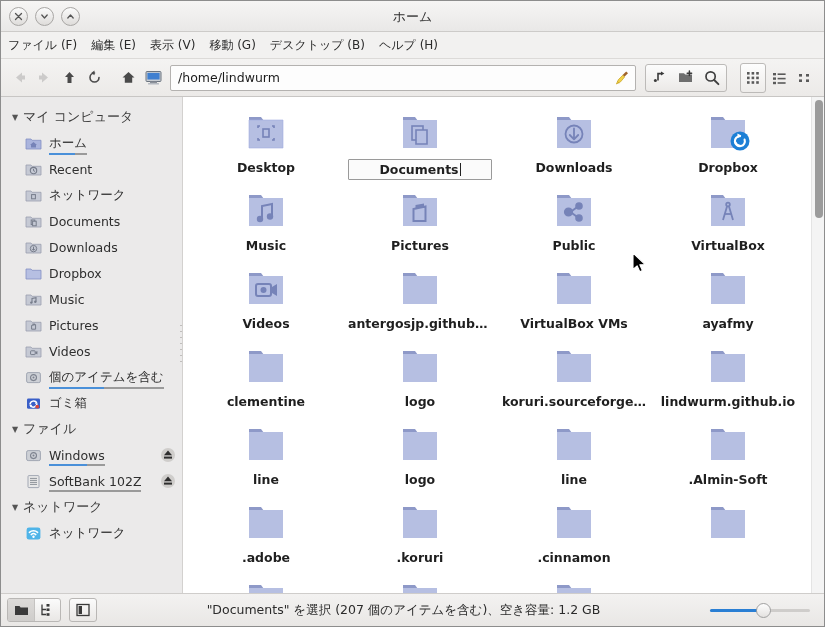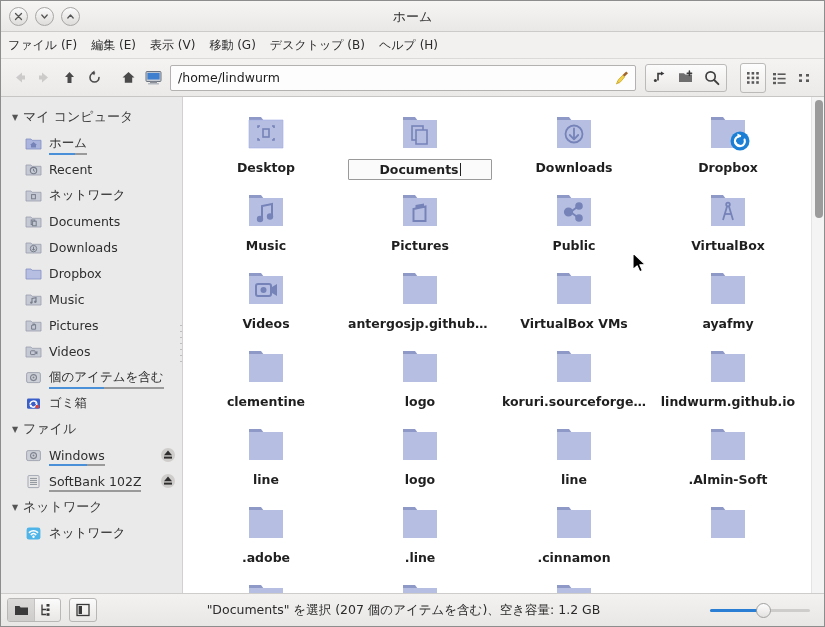--- a/index.html
+++ b/index.html
@@ -852,21 +852,21 @@
           <span class="fname">.adobe</span>
         </div>
 
         <div class="cell">
           <span class="ficon">
             <svg width="48" height="44" viewBox="0 0 48 44">
                 <path d="M7 6 L19 6 L22 10 L7 10 Z" fill="#8e99c8"></path>
                 <path d="M7 9 L41 9 L41 37 L7 37 Z" fill="#b6bfe2"></path>
               </svg>
           </span>
-          <span class="fname">.line</span>
+          <span class="fname">.koruri</span>
         </div>
 
         <div class="cell">
           <span class="ficon">
             <svg width="48" height="44" viewBox="0 0 48 44">
                 <path d="M7 6 L19 6 L22 10 L7 10 Z" fill="#8e99c8"></path>
                 <path d="M7 9 L41 9 L41 37 L7 37 Z" fill="#b6bfe2"></path>
               </svg>
           </span>
           <span class="fname">.cinnamon</span>

